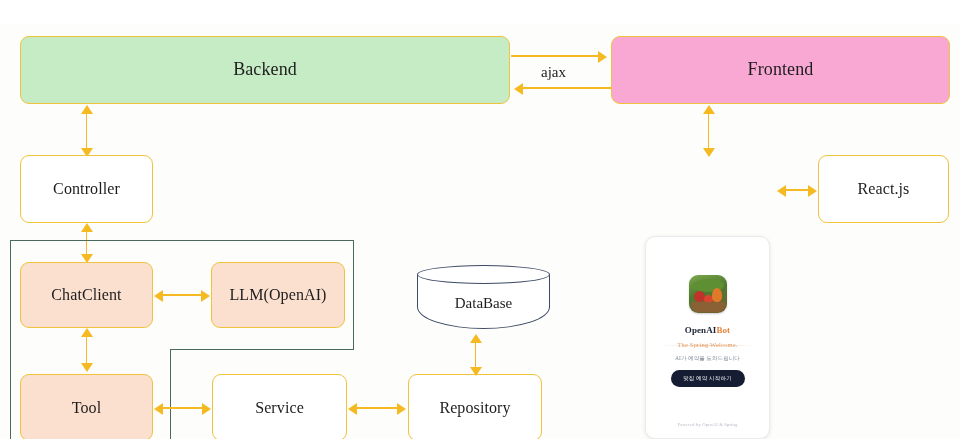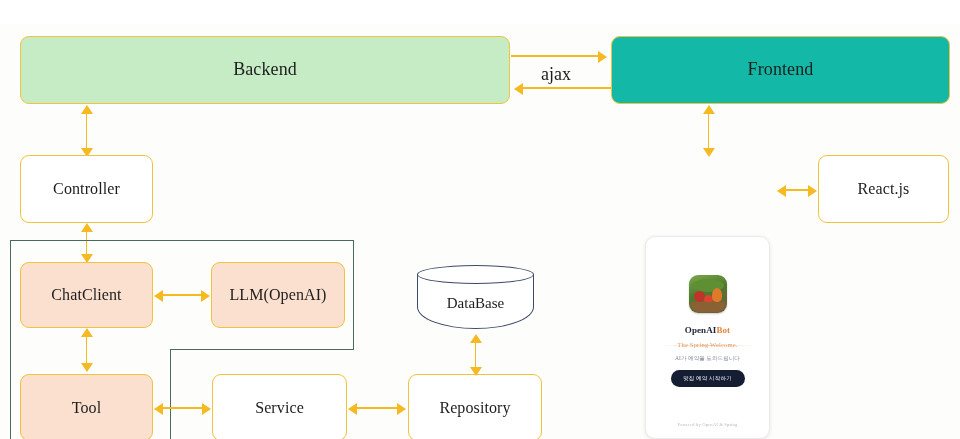--- a/index.html
+++ b/index.html
@@ -28,21 +28,21 @@
     align-items: center;
     justify-content: center;
     color: #1d1d1d;
     font-size: 16px;
     line-height: 1.2;
     text-align: center;
     letter-spacing: .1px;
   }
   .node.big { font-size: 18px; }
   .node.green { background: #c6ecc6; }
-  .node.blue  { background: #14b8a6; }
+  .node.blue  { background: #f9a8d4; }
   .node.peach { background: #fbe0d0; }
 
   
   .group-outline {
     position: absolute;
     box-sizing: border-box;
     border: 1.4px solid #4a6b5c;
     background: transparent;
   }
   .group-outline.top   { border-bottom: none; }
@@ -108,21 +108,21 @@
     position: absolute;
     width: 0; height: 0;
   }
   .arrow.up    { border-left: 6px solid transparent; border-right: 6px solid transparent; border-bottom: 9px solid #f5b921; }
   .arrow.down  { border-left: 6px solid transparent; border-right: 6px solid transparent; border-top: 9px solid #f5b921; }
   .arrow.left  { border-top: 6px solid transparent; border-bottom: 6px solid transparent; border-right: 9px solid #f5b921; }
   .arrow.right { border-top: 6px solid transparent; border-bottom: 6px solid transparent; border-left: 9px solid #f5b921; }
 
   .edge-label {
     position: absolute;
-    font-size: 18px;
+    font-size: 15px;
     color: #1d1d1d;
     white-space: nowrap;
   }
 
   
   .phone {
     position: absolute;
     box-sizing: border-box;
     background: #ffffff;
     border: 1px solid #eceaea;
@@ -254,21 +254,21 @@
   <div class="arrow right" style="left:202px; top:378.5px;"></div>
 
   <div class="node" style="left:408px; top:350px; width:134px; height:67px;">
     <span>Repository</span>
   </div>
 
   <div class="line-h" style="left:356px; top:383px; width:44px;"></div>
   <div class="arrow left" style="left:348px; top:378.5px;"></div>
   <div class="arrow right" style="left:397px; top:378.5px;"></div>
 
-  <div class="cylinder" style="left:417px; top:241px; width:117px; height:64px;">
+  <div class="cylinder" style="left:417px; top:241px; width:117px; height:64px;padding-left:16px;">
     <div class="cyl-body" style="top:9px; height:55px;"></div>
     <div class="cyl-top" style="top:0px;  height:19px;"></div>
     <div class="cyl-label" style="top:30px;">DataBase</div>
   </div>
 
   <div class="line-v" style="left:474.5px; top:318px; height:28px;"></div>
   <div class="arrow up" style="left:469.5px; top:310px;"></div>
   <div class="arrow down" style="left:469.5px; top:343px;"></div>
 
   <div class="line-v" style="left:707.5px; top:89px; height:38px;"></div>

